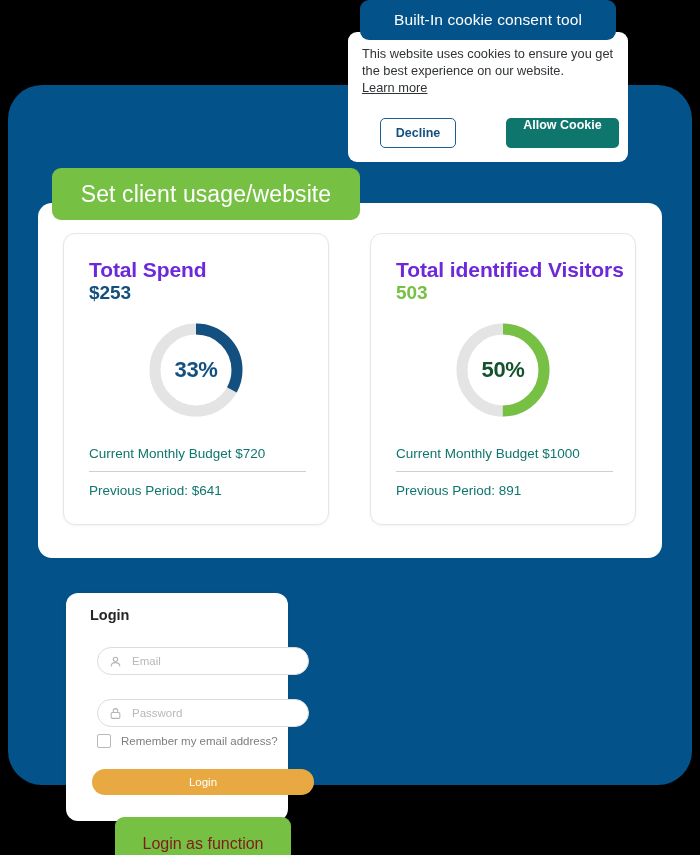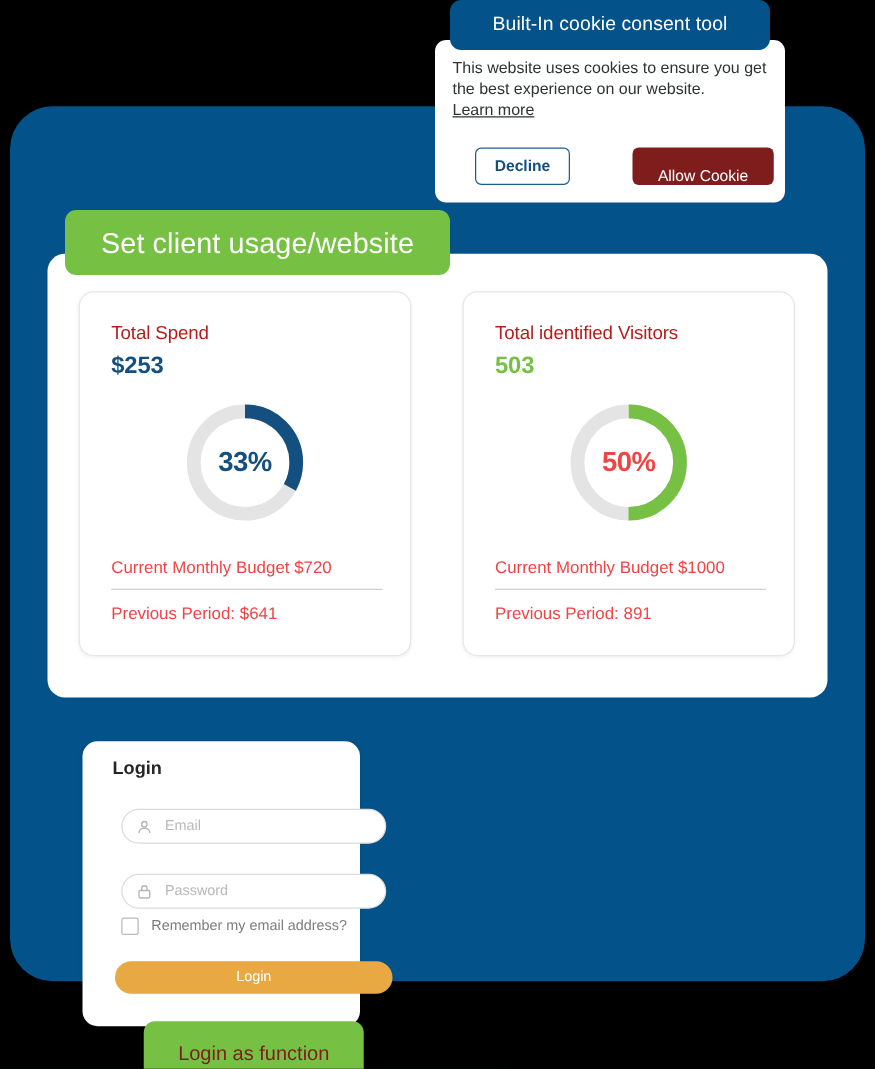--- a/index.html
+++ b/index.html
@@ -67,23 +67,23 @@
     box-shadow: 0 1px 3px rgba(0,0,0,0.05);
     box-sizing: border-box;
   }
   .metric-card.left  { left: 63px; }
   .metric-card.right { left: 370px; }
 
   .metric-title {
     position: absolute;
     left: 25px;
     top: 24px;
-    font-size: 15px;
-    font-weight: normal;
-    color: #b91c1c;
+    font-size: 21px;
+    font-weight: bold;
+    color: #6d28d9;
     letter-spacing: -0.1px;
     white-space: nowrap;
   }
   .metric-value {
     position: absolute;
     left: 25px;
     top: 48px;
     font-size: 19px;
     font-weight: bold;
     letter-spacing: -0.1px;
@@ -111,32 +111,32 @@
     left: 0; top: 0;
     width: 96px; height: 96px;
     display: flex;
     align-items: center;
     justify-content: center;
     font-size: 22px;
     font-weight: bold;
     letter-spacing: -0.4px;
   }
   .donut-label.blue  { color: #14507F; }
-  .donut-label.green { color: #ef4444; }
+  .donut-label.green { color: #14532d; }
 
   
   .card-foot {
     position: absolute;
     left: 25px;
     right: 22px;
     top: 212px;
   }
   .foot-row {
     font-size: 13.5px;
-    color: #ef4444;
+    color: #0f766e;
     padding-bottom: 10px;
     white-space: nowrap;
   }
   .foot-row.divided {
     border-bottom: 1px solid #cfcfcf;
     margin-bottom: 11px;
   }
 
   
   .cookie-pop {
@@ -198,26 +198,26 @@
     align-items: center;
     justify-content: center;
     box-sizing: border-box;
     cursor: pointer;
   }
   .btn-allow {
     width: 113px;
     height: 30px;
     border: none;
     border-radius: 5px;
-    background: #7f1d1d;
+    background: #0f766e;
     color: #ffffff;
     font-size: 12.5px;
-    font-weight: normal;
-    display: flex;
-    align-items: flex-end;
+    font-weight: bold;
+    display: flex;
+    align-items: flex-start;
     justify-content: center;
     cursor: pointer;
   }
 
   
   .login-card {
     position: absolute;
     left: 66px;
     top: 593px;
     width: 222px;

